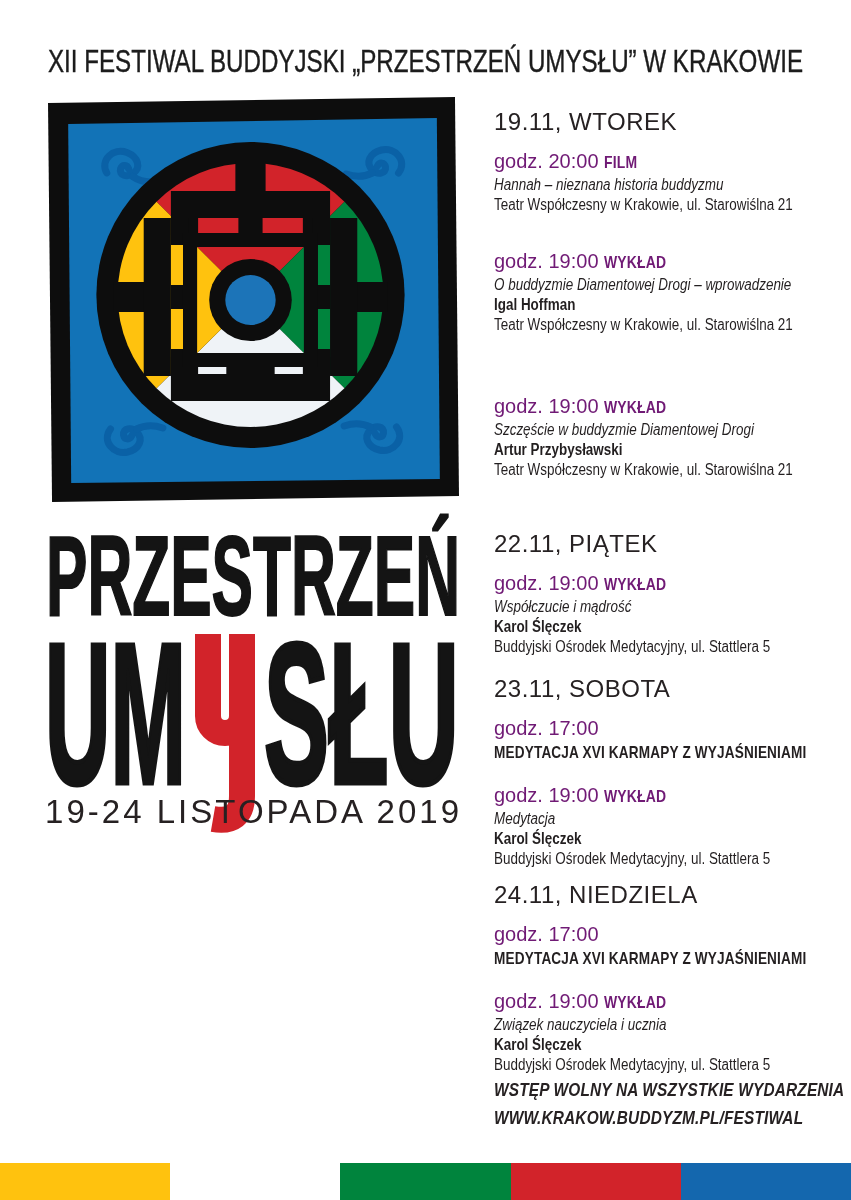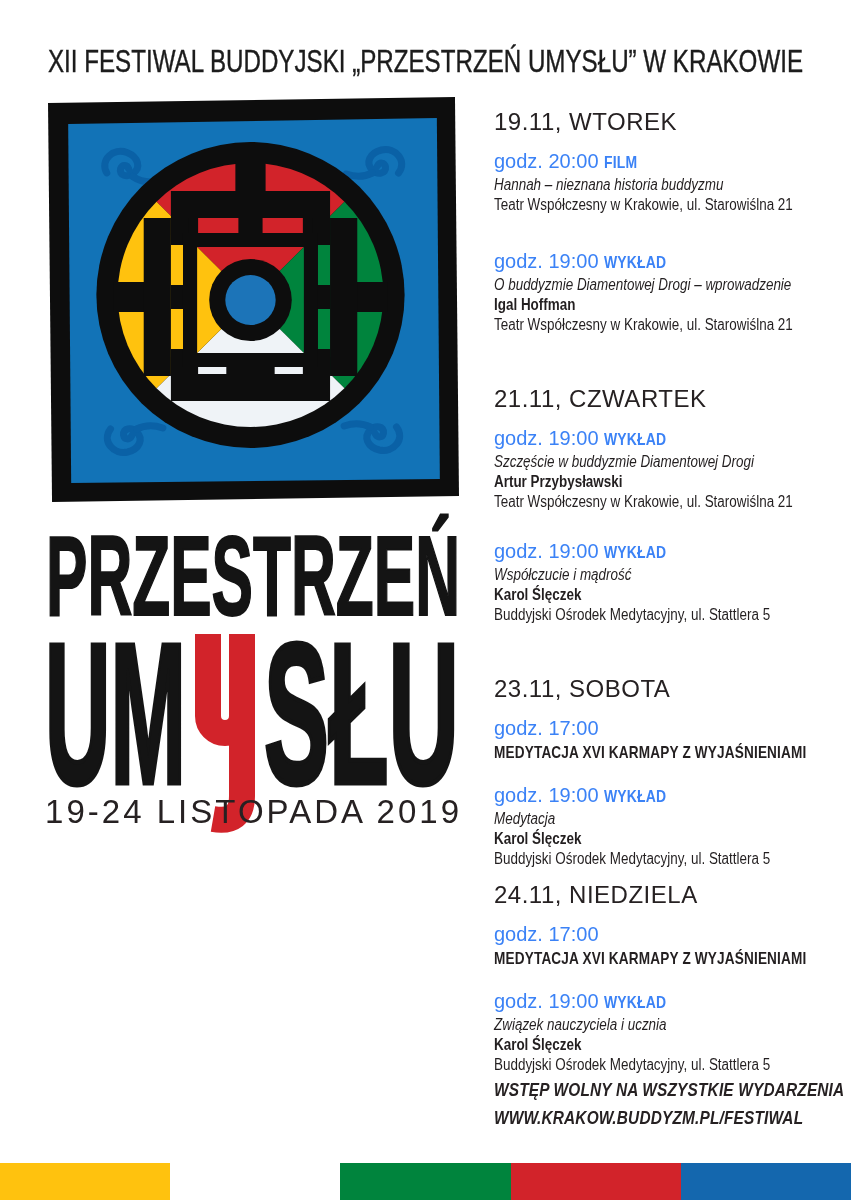--- a/index.html
+++ b/index.html
@@ -10,21 +10,21 @@
   .title-svg{position:absolute;left:48px;top:42px;width:755px;height:40px;}
   .logo-svg{position:absolute;left:46px;top:97px;width:413px;height:405px;}
   .l1-svg{position:absolute;left:45px;top:512px;width:418px;height:108px;}
   .l2-svg{position:absolute;left:45px;top:628px;width:418px;height:175px;}
   .dates-svg{position:absolute;left:45px;top:793px;width:418px;height:40px;}
 
   .event{position:absolute;left:494px;width:340px;}
   .day{font-size:24px;font-weight:400;letter-spacing:0.5px;line-height:26px;margin-bottom:14px;color:#262122;}
   .entry{margin-top:8px;}
   .entry + .entry{margin-top:20px;}
-  .timeline{font-size:20px;line-height:25px;color:#3b82f6;}
+  .timeline{font-size:20px;line-height:25px;color:#701a75;}
   .tag{font-size:17px;font-weight:700;letter-spacing:0.2px;display:inline-block;
        transform:scaleX(0.82);transform-origin:0 60%;}
   .etitle{font-style:italic;font-size:16px;line-height:20px;transform:scaleX(0.84);transform-origin:0 0;white-space:nowrap;}
   .speaker{font-weight:700;font-size:16px;line-height:20px;transform:scaleX(0.84);transform-origin:0 0;white-space:nowrap;}
   .venue{font-size:16px;line-height:20px;transform:scaleX(0.84);transform-origin:0 0;white-space:nowrap;}
   .headline{font-weight:700;font-size:17px;line-height:20px;letter-spacing:0.2px;margin-top:2px;
             transform:scaleX(0.80);transform-origin:0 0;white-space:nowrap;}
 
   .footer{position:absolute;left:494px;top:1076px;width:340px;font-style:italic;}
   .footer-line{font-weight:700;font-size:17.5px;line-height:28px;letter-spacing:0.2px;
@@ -136,30 +136,30 @@
   <div class="event" style="top:241px">
     <div class="entry">
       <div class="timeline"><span>godz. 19:00</span> <span class="tag">WYKŁAD</span></div>
       <div class="etitle">O buddyzmie Diamentowej Drogi – wprowadzenie</div>
       <div class="speaker">Igal Hoffman</div>
       <div class="venue">Teatr Współczesny w Krakowie, ul. Starowiślna 21</div>
     </div>
   </div>
 
   <div class="event" style="top:386px">
-    <div class="day">21.11, CZWARTEK</div>
     <div class="entry">
       <div class="timeline"><span>godz. 19:00</span> <span class="tag">WYKŁAD</span></div>
       <div class="etitle">Szczęście w buddyzmie Diamentowej Drogi</div>
       <div class="speaker">Artur Przybysławski</div>
       <div class="venue">Teatr Współczesny w Krakowie, ul. Starowiślna 21</div>
     </div>
   </div>
 
   <div class="event" style="top:531px">
+    <div class="day">22.11, PIĄTEK</div>
     <div class="entry">
       <div class="timeline"><span>godz. 19:00</span> <span class="tag">WYKŁAD</span></div>
       <div class="etitle">Współczucie i mądrość</div>
       <div class="speaker">Karol Ślęczek</div>
       <div class="venue">Buddyjski Ośrodek Medytacyjny, ul. Stattlera 5</div>
     </div>
   </div>
 
   <div class="event" style="top:676px">
     <div class="day">23.11, SOBOTA</div>

